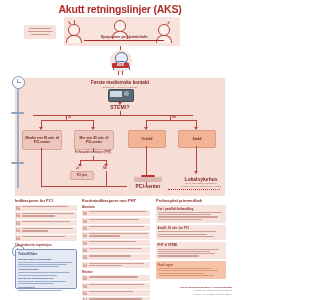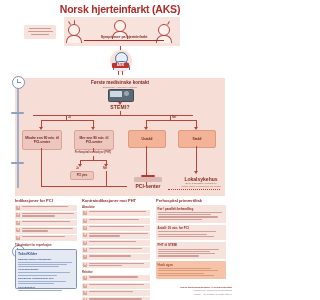--- a/index.html
+++ b/index.html
@@ -216,21 +216,21 @@
     position:absolute;right:8px;bottom:4px;width:96px;text-align:right;
     font-size:2.4px;color:#9a7f7b;line-height:1.45;
   }
   .footer .f1{font-weight:bold;color:#8c2f2a;}
 </style>
 </head>
 <body>
 
 <div class="page">
 
-  <div class="title">Norsk hjerteinfarkt (AKS)</div>
+  <div class="title">Akutt retningslinjer (AKS)</div>
 
   <div class="sympt-band"></div>
 
   <div class="callout">
     <div class="ln"></div>
     <div class="ln"></div>
     <div class="ln"></div>
   </div>
 
   <div class="person" style="left:68px;top:24px;">

